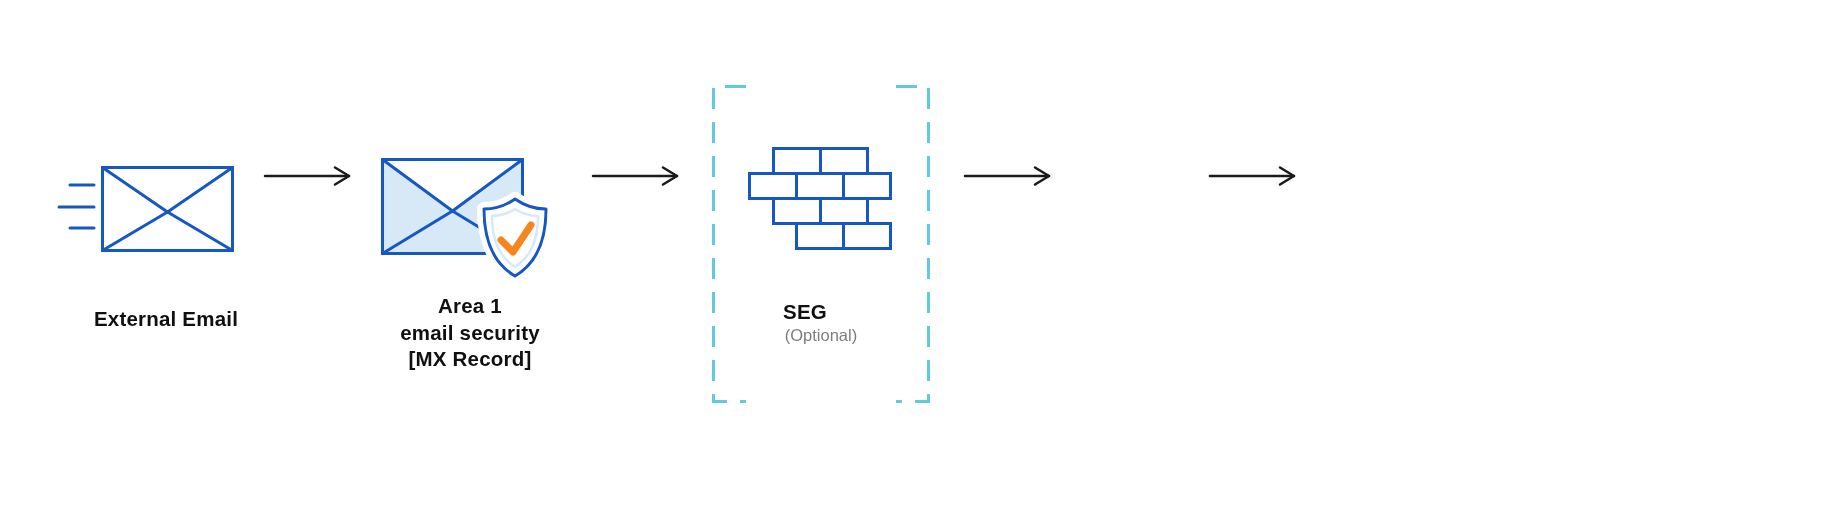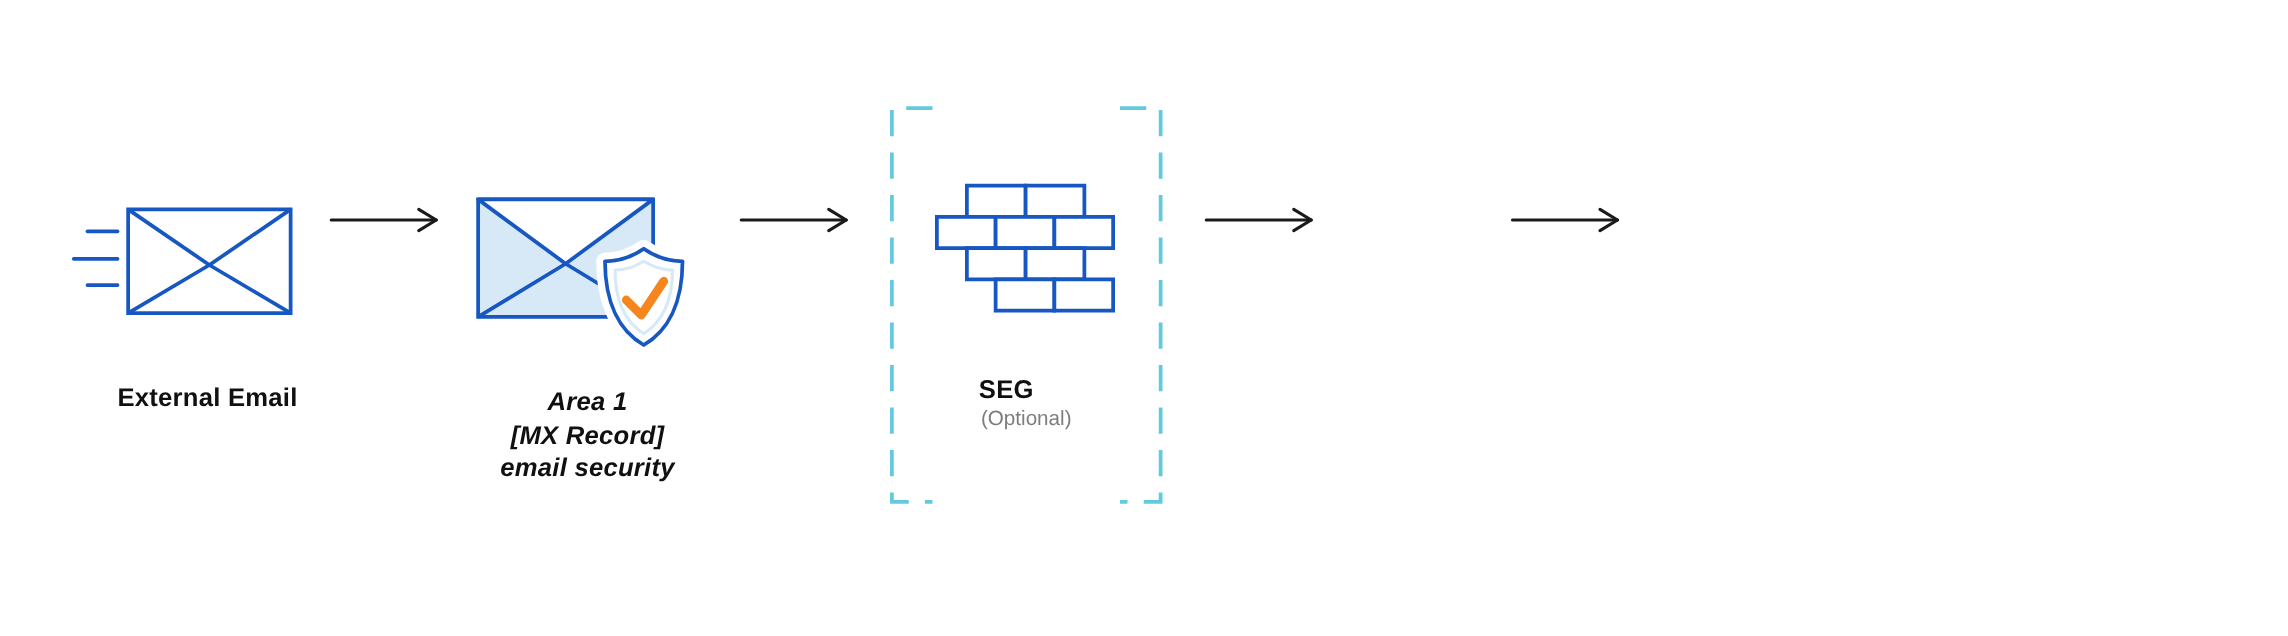--- a/index.html
+++ b/index.html
@@ -78,24 +78,24 @@
         <line class="f-none" x1="2.5" y1="96.5" x2="72.5" y2="54"></line>
         <line class="f-none" x1="142.5" y1="96.5" x2="72.5" y2="54"></line>
         <path class="f-white" d="M2.5,2.5 L72.5,54 L142.5,2.5 Z"></path>
       </g>
 
       <path d="M135,42 C145,49 156,52 166,52 C166,86 154,108 135,119 C116,108 104,86 104,52 C114,52 125,49 135,42 Z" fill="#ffffff" stroke="#ffffff" stroke-width="14" stroke-linejoin="round"></path>
       <path class="s-blue f-white" stroke-width="3" stroke-linejoin="round" d="M135,42 C145,49 156,52 166,52 C166,86 154,108 135,119 C116,108 104,86 104,52 C114,52 125,49 135,42 Z"></path>
       <path class="f-none" stroke="var(--light-blue)" stroke-width="2.5" stroke-linejoin="round" d="M135,52 C143,57 151,59 158,59 C158,84 149,101 135,110 C121,101 112,84 112,59 C119,59 127,57 135,52 Z"></path>
       <polyline class="s-orange f-none" points="121,83 133,95 151,68" stroke-width="7" stroke-linecap="round" stroke-linejoin="round"></polyline>
     </svg>
-    <div class="label" style="top:280px;font-style:italic;">
+    <div class="label" style="top:264px;">
       <div>Area 1</div>
+      <div>email security</div>
       <div>[MX Record]</div>
-      <div>email security</div>
     </div>
   </div>
 
   <svg class="abs" style="left:592px;top:164px;" width="90" height="24" viewBox="0 0 90 24">
     <g class="s-arrow f-none" stroke-width="2.5" stroke-linecap="round" stroke-linejoin="round">
       <line x1="1" y1="12" x2="85" y2="12"></line>
       <polyline points="71,3.5 85,12 71,20.5"></polyline>
     </g>
   </svg>
 

